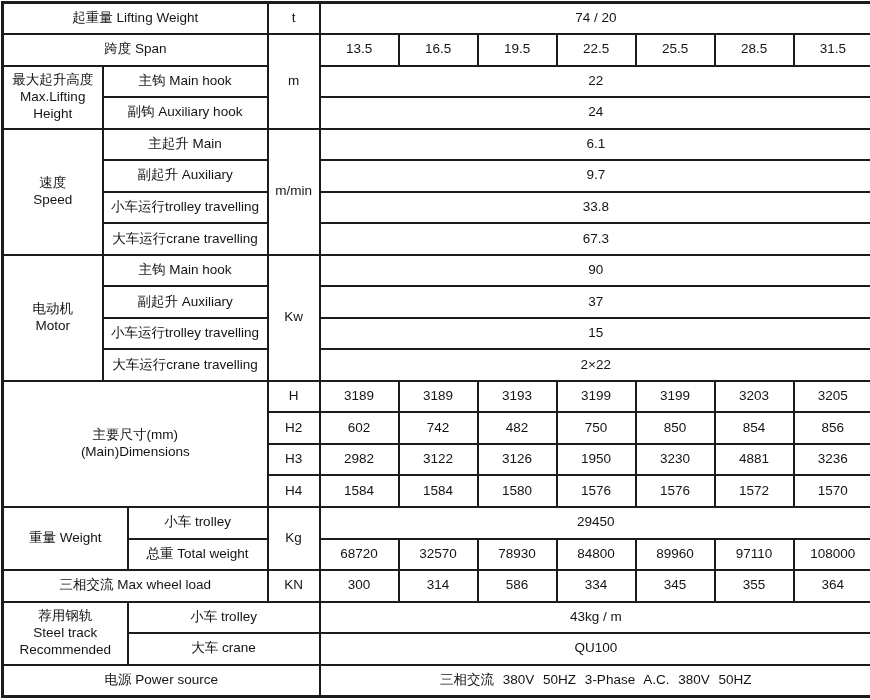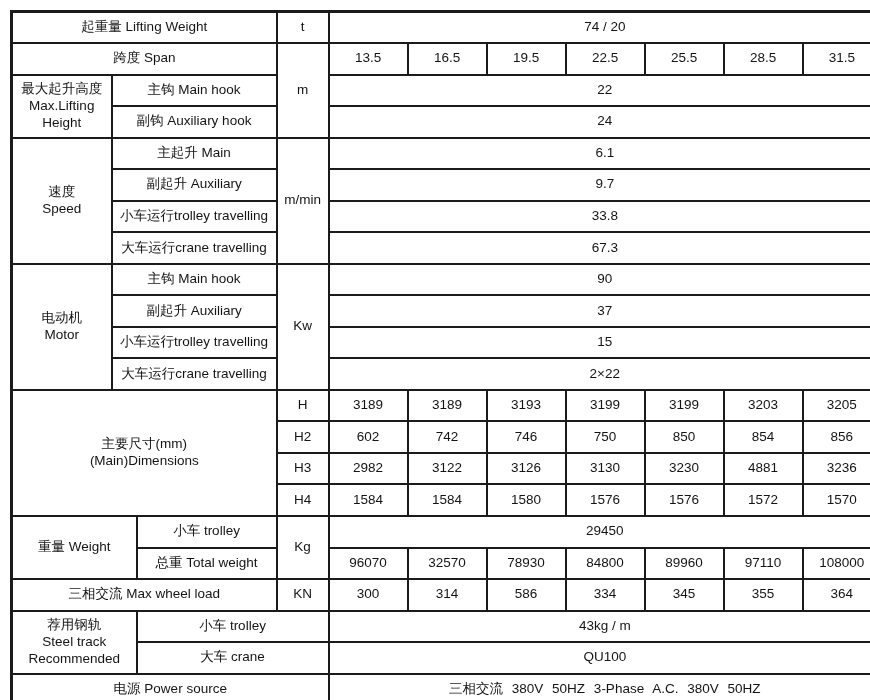--- a/index.html
+++ b/index.html
@@ -6,21 +6,21 @@
     margin: 0;
     padding: 0;
     background: #ffffff;
     font-family: "Liberation Sans", "DejaVu Sans", sans-serif;
   }
   .sheet {
     width: 870px;
     height: 700px;
     background: #ffffff;
     box-sizing: border-box;
-    padding: 10px;
+    padding: 1px;
   }
   table.spec {
     width: 868px;
     height: 697px;
     border-collapse: collapse;
     table-layout: fixed;
     border: 3px solid #1b1b1b;
   }
   table.spec td {
     border: 2px solid #1b1b1b;
@@ -146,32 +146,32 @@
     <td>3193</td>
     <td>3199</td>
     <td>3199</td>
     <td>3203</td>
     <td>3205</td>
   </tr>
   <tr>
     <td>H2</td>
     <td>602</td>
     <td>742</td>
-    <td>746</td>
+    <td>482</td>
     <td>750</td>
     <td>850</td>
     <td>854</td>
     <td>856</td>
   </tr>
   <tr>
     <td>H3</td>
     <td>2982</td>
     <td>3122</td>
     <td>3126</td>
-    <td>3130</td>
+    <td>1950</td>
     <td>3230</td>
     <td>4881</td>
     <td>3236</td>
   </tr>
   <tr>
     <td>H4</td>
     <td>1584</td>
     <td>1584</td>
     <td>1580</td>
     <td>1576</td>
@@ -181,21 +181,21 @@
   </tr>
 
   <tr>
     <td colspan="2" rowspan="2">重量 Weight</td>
     <td>小车 trolley</td>
     <td rowspan="2">Kg</td>
     <td colspan="7">29450</td>
   </tr>
   <tr>
     <td>总重 Total weight</td>
-    <td>96070</td>
+    <td>68720</td>
     <td>32570</td>
     <td>78930</td>
     <td>84800</td>
     <td>89960</td>
     <td>97110</td>
     <td>108000</td>
   </tr>
 
   <tr>
     <td colspan="3">三相交流 Max wheel load</td>

